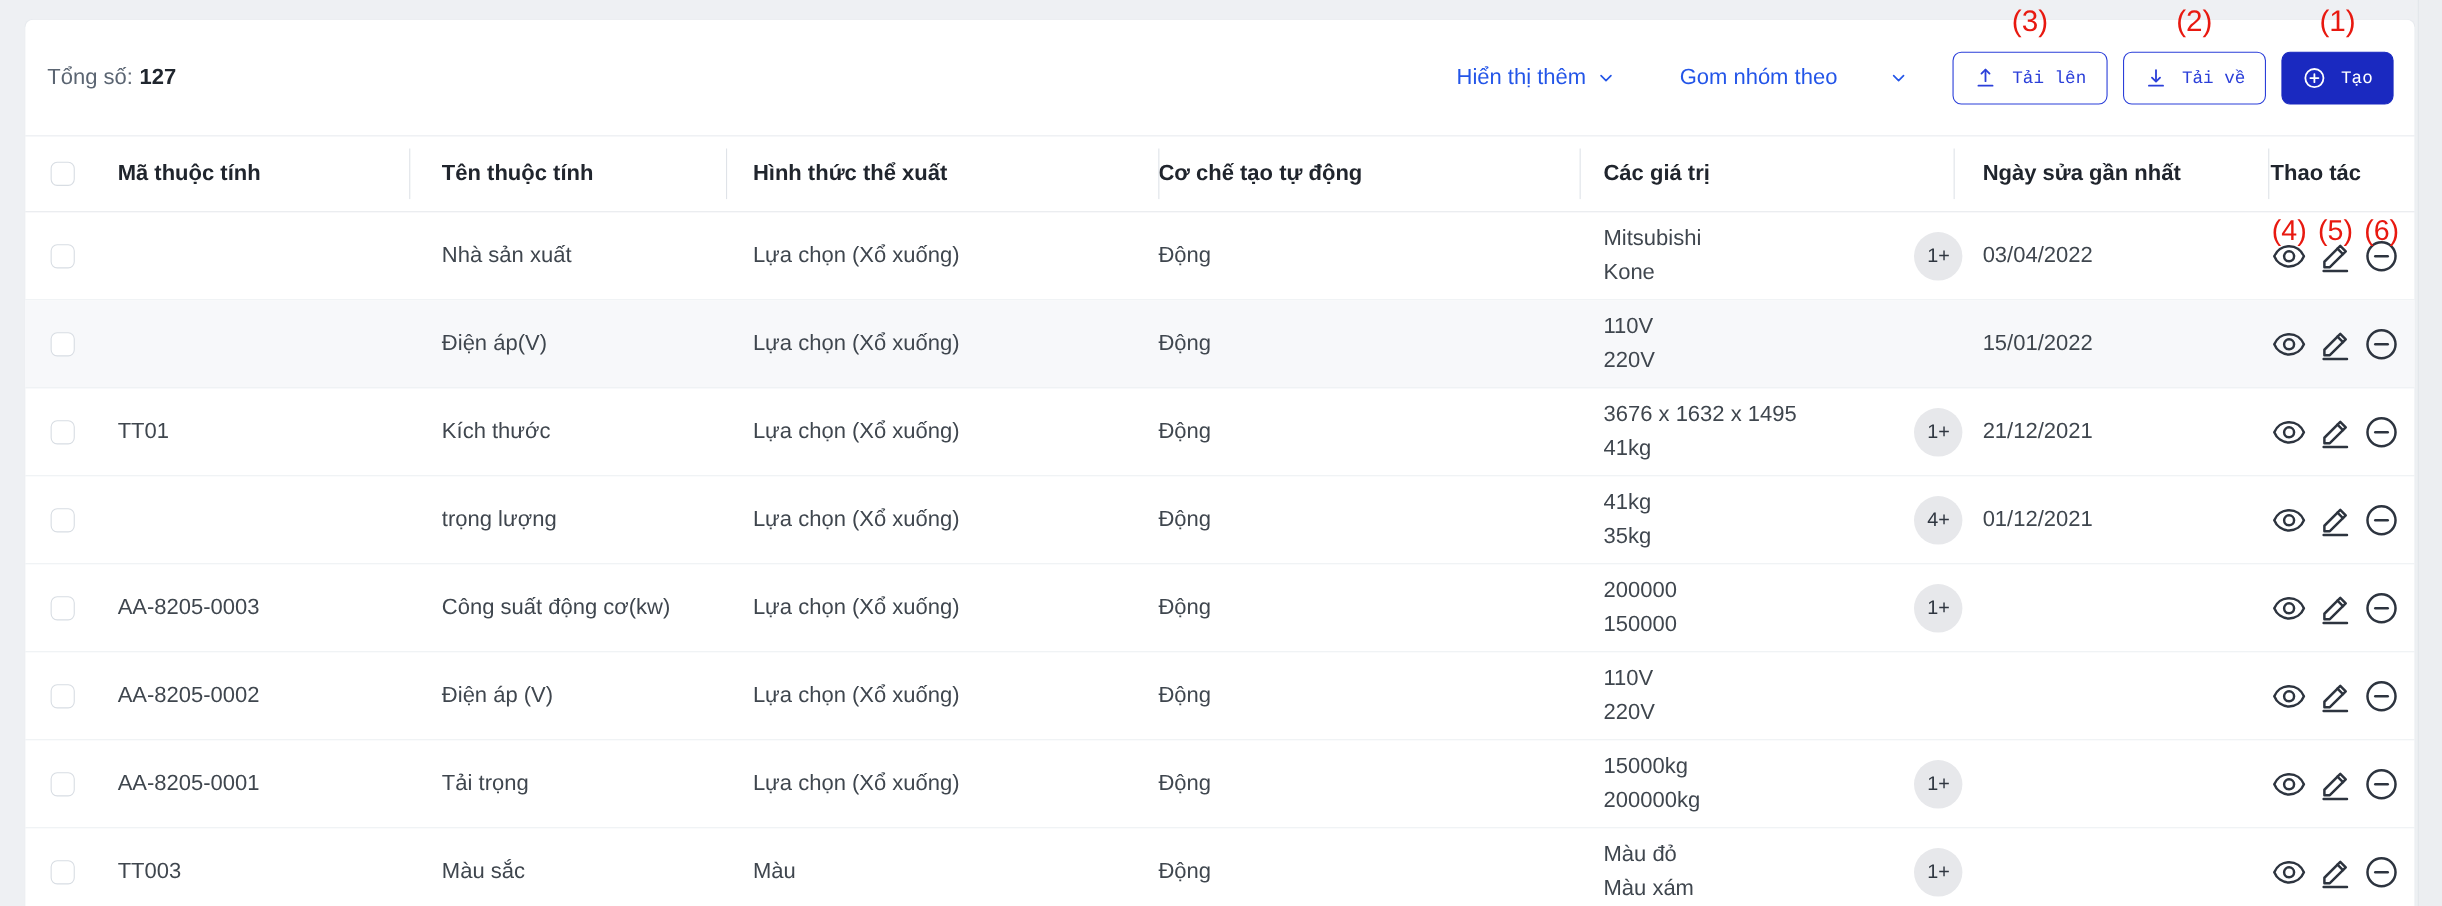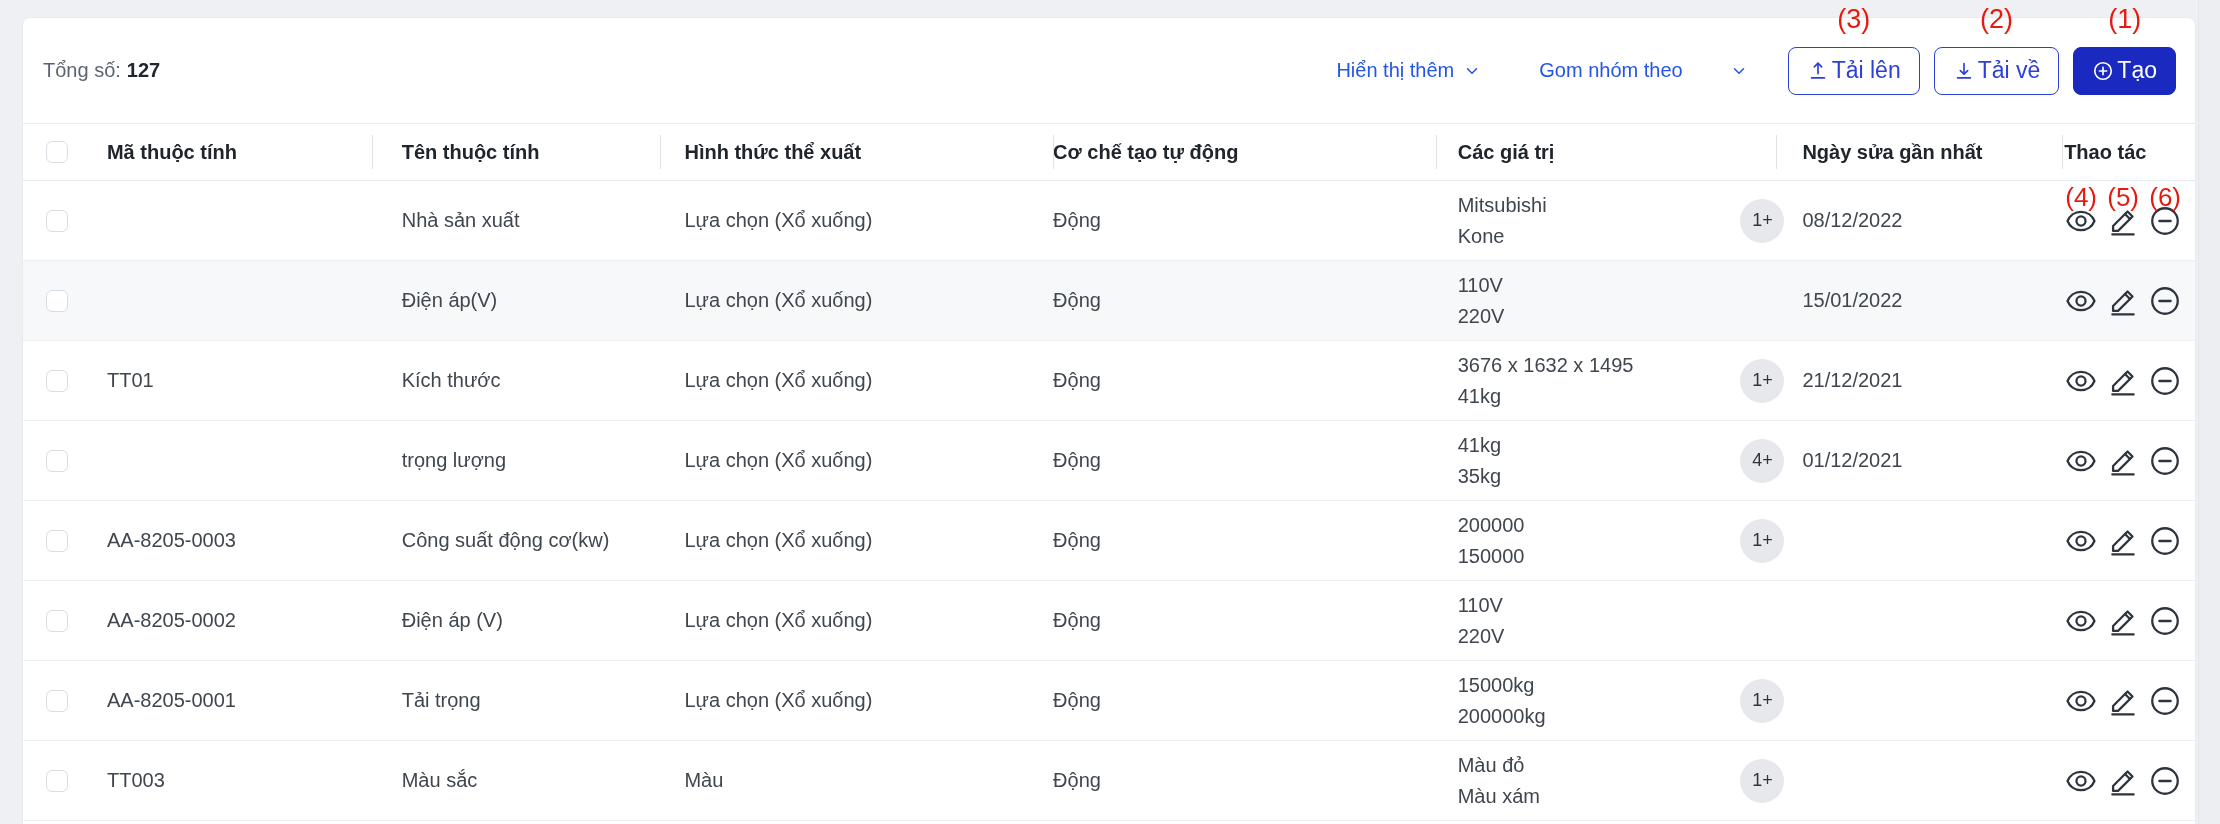--- a/index.html
+++ b/index.html
@@ -34,31 +34,31 @@
   }
   .link + .link{ margin-left:58px;gap:47px; }
   .link svg{ stroke:#2355e8; }
   .btnwrap{ position:relative; display:flex; align-items:center; height:100%; margin-left:14px; }
   .btnwrap.first{ margin-left:40px; }
   .annot{
     position:absolute; top:-12px; left:50%; transform:translateX(-50%);
     color:#e81910; font-size:27px; line-height:1; white-space:nowrap;
   }
   .btn{
-    display:flex; align-items:center; gap:3px; height:48px;
-    padding:0 18px; border-radius:8px; font-size:23px;
-    font-family:Liberation Sans, sans-serif; cursor:pointer; white-space:nowrap;
+    display:flex; align-items:center; gap:13px; height:48px;
+    padding:0 18px; border-radius:8px; font-size:16px;
+    font-family:Liberation Mono, monospace; cursor:pointer; white-space:nowrap;
   }
   .btn.outline{ background:#fff; border:1.5px solid #2b3fd9; color:#2b3fd9; }
   .btn.outline svg{ stroke:#2b3fd9; }
   .btn.solid{ background:#1a29c0; border:1.5px solid #1a29c0; color:#fff; }
   .btn.solid svg{ stroke:#fff; }
   
   .thead{
-    display:flex; height:58px; border-top:1px solid #e9ecef;
+    display:flex; height:70px; border-top:1px solid #e9ecef;
     border-bottom:1px solid #e6e9ed; align-items:center;
     font-weight:700; color:#20252d;
   }
   .hc{ position:relative; display:flex; align-items:center; height:100%; }
   .hc:not(.c-check):not(.c-code)::before{
     content:""; position:absolute; left:0; top:11px; bottom:11px;
     width:1px; background:#dfe3e8;
   }
   .trow{ display:flex; height:80px; border-bottom:1px solid #edf0f3; align-items:center; }
   .trow.hl{ background:#f7f8fa; }
@@ -190,21 +190,21 @@
     <div class="c c-name">Nhà sản xuất</div>
     <div class="c c-form">Lựa chọn (Xổ xuống)</div>
     <div class="c c-mech">Động</div>
     <div class="c c-values">
       <div class="vlines">
             <div class="vline">Mitsubishi</div>
             <div class="vline">Kone</div>
           </div>
       <span class="badge">1+</span>
     </div>
-    <div class="c c-date">08/12/2022</div>
+    <div class="c c-date">03/04/2022</div>
     <div class="c c-actions">
       <span class="annot-row">
         <span>(4)</span>
         <span>(5)</span>
         <span>(6)</span>
       </span>
       <span class="icon-btn">
         <svg width="34" height="34" viewBox="0 0 24 24" fill="none" stroke-width="1.6" stroke-linecap="round" stroke-linejoin="round">
               <path d="M2.5 12C4 8.2 7.6 5.5 12 5.5S20 8.2 21.5 12C20 15.8 16.4 18.5 12 18.5S4 15.8 2.5 12z"></path>
               <circle cx="12" cy="12" r="3.2"></circle>

